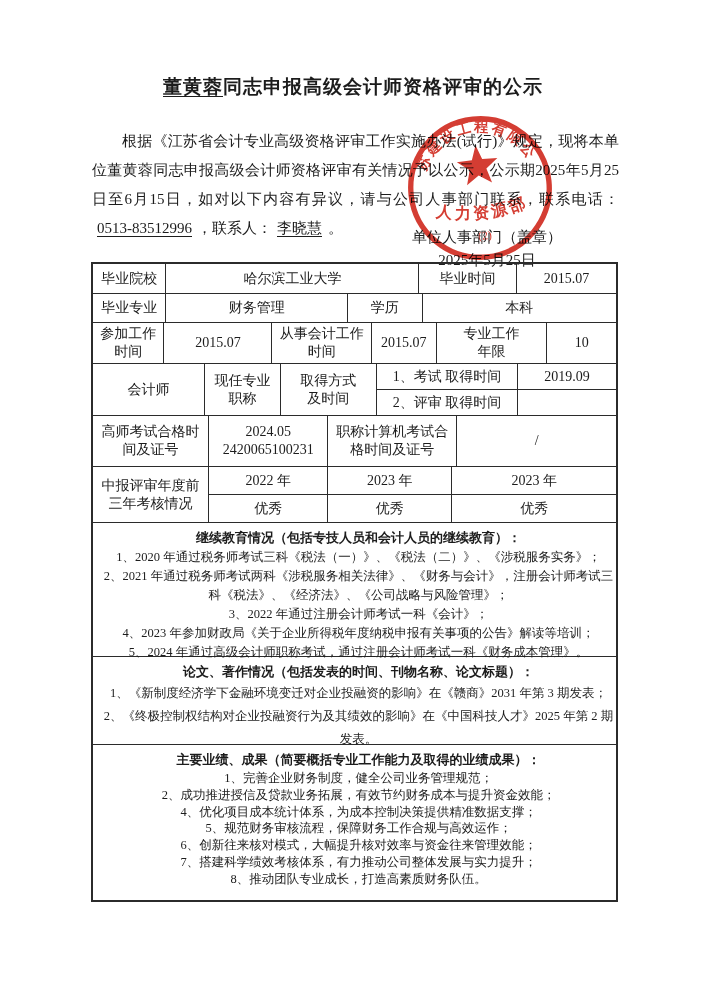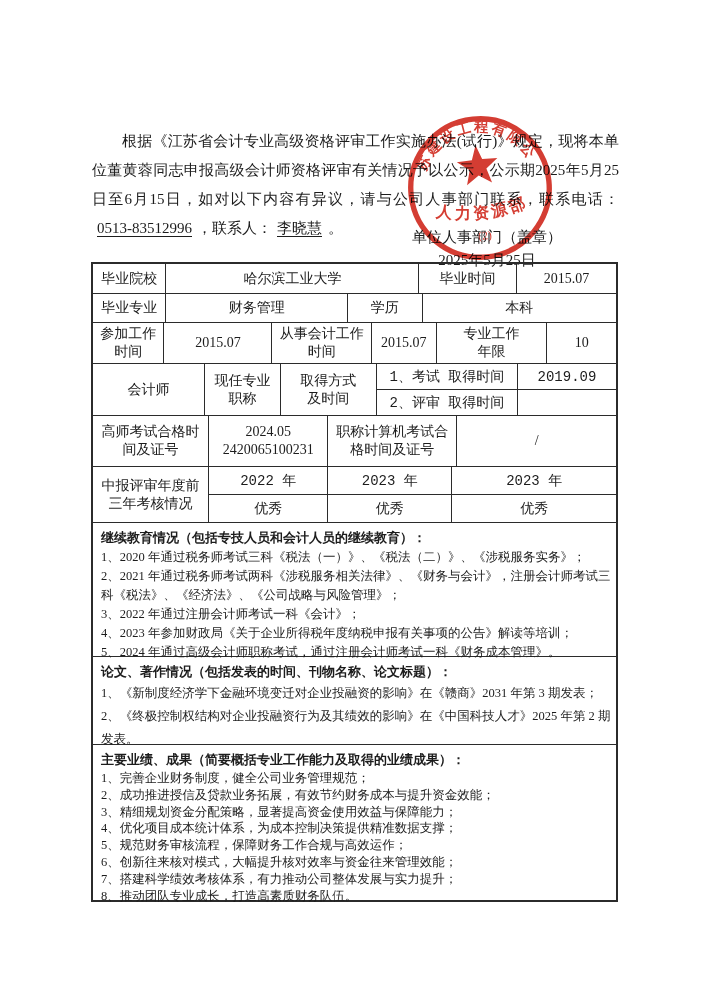--- a/index.html
+++ b/index.html
@@ -23,40 +23,41 @@
   .stamp { position:absolute; top:110px; left:402px; width:156px; height:156px;
            transform:rotate(-6deg); opacity:.9; mix-blend-mode:multiply; z-index:6; }
 
   .tbl { position:absolute; top:262px; left:91px; width:527px;
          border:2px solid #2b2b2b; font-size:14px; line-height:18px; background:transparent; }
   .tr { display:flex; }
   .tr + .tr, .block { border-top:1px solid #2b2b2b; }
   .td { border-left:1px solid #2b2b2b; display:flex; flex-direction:column;
         align-items:center; justify-content:center; text-align:center; padding:2px 3px; }
   .td:first-child { border-left:none; }
-  .grp { padding:0; align-items:stretch; justify-content:flex-start;font-family:Liberation Mono, monospace; }
+  .grp { padding:0; align-items:stretch; justify-content:flex-start; }
   .sub { display:flex; flex:1; }
   .sub + .sub { border-top:1px solid #2b2b2b; }
   .sc  { display:flex; align-items:center; justify-content:center; flex:1; text-align:center; }
   .sc.brd { border-right:1px solid #2b2b2b; }
   .narrow4 { display:inline-block; width:60px; }
 
-  .block { padding:5px 0 4px 8px; font-size:12.5px; text-align:left; }
+  .block { padding:5px 0 4px 8px; font-size:12.5px; text-align:center; }
   .block .hd { font-weight:bold; font-size:13px; line-height:20px;
                font-family:"Liberation Sans","DejaVu Sans",sans-serif; }
   .block ul { list-style:none; }
   .blk-a { height:134px; } .blk-a li { line-height:19px; }
   .blk-b { height:88px; }  .blk-b li { line-height:23px; }
   .blk-c { height:156px; } .blk-c li { line-height:16.8px; }
 </style>
 </head>
 <body>
 
 <div class="page">
 
+  <h1 class="doc-title"><span class="u">董黄蓉</span><span>同志申报高级会计师资格评审的公示</span></h1>
 
   <p class="intro"><span>根据《江苏省会计专业高级资格评审工作实施办法(试行)》规定，现将本单位董黄蓉同志申报高级会计师资格评审有关情况予以公示，公示期2025年5月25日至6月15日，如对以下内容有异议，请与公司人事部门联系，联系电话：</span><span class="pad-u">0513-83512996</span><span>，联系人：</span><span class="pad-u pad-r">李晓慧</span><span>。</span></p>
 
   <div class="sig">
     <div>单位人事部门（盖章）</div>
     <div>2025年5月25日</div>
   </div>
 
   <div class="stamp">
     <svg width="156" height="156" viewBox="0 0 160 160">
@@ -177,21 +178,20 @@
         <li>1、《新制度经济学下金融环境变迁对企业投融资的影响》在《赣商》2031 年第 3 期发表；</li>
         <li>2、《终极控制权结构对企业投融资行为及其绩效的影响》在《中国科技人才》2025 年第 2 期发表。</li>
       </ul>
     </div>
 
     <div class="block blk-c">
       <div class="hd">主要业绩、成果（简要概括专业工作能力及取得的业绩成果）：</div>
       <ul>
         <li>1、完善企业财务制度，健全公司业务管理规范；</li>
         <li>2、成功推进授信及贷款业务拓展，有效节约财务成本与提升资金效能；</li>
-        <li>3、精细规划资金分配策略，显著提高资金使用效益与保障能力；</li>
         <li>4、优化项目成本统计体系，为成本控制决策提供精准数据支撑；</li>
         <li>5、规范财务审核流程，保障财务工作合规与高效运作；</li>
         <li>6、创新往来核对模式，大幅提升核对效率与资金往来管理效能；</li>
         <li>7、搭建科学绩效考核体系，有力推动公司整体发展与实力提升；</li>
         <li>8、推动团队专业成长，打造高素质财务队伍。</li>
       </ul>
     </div>
 
   </div>
 </div>

